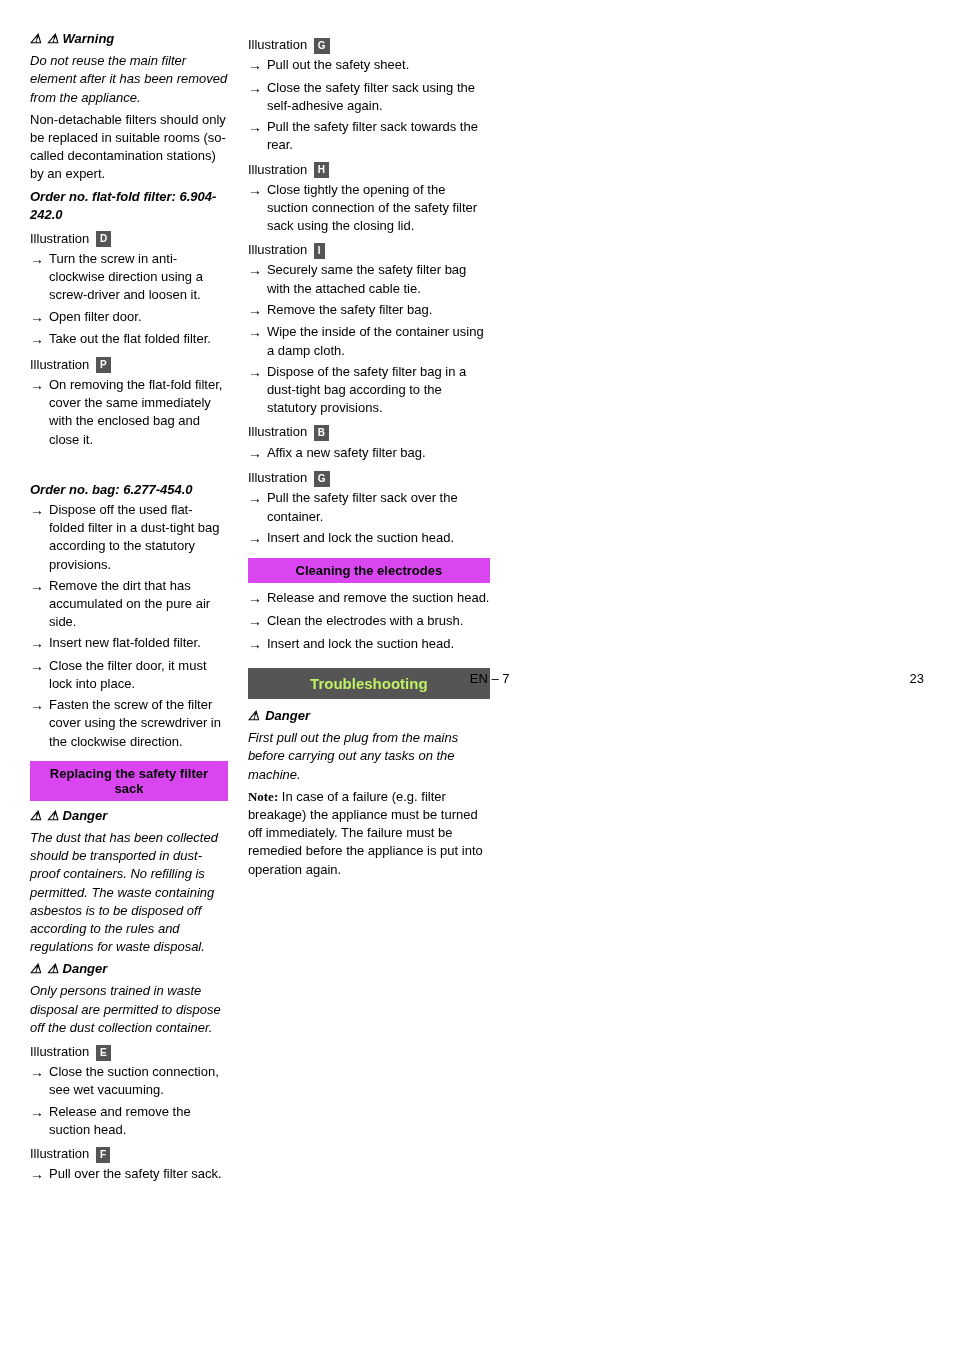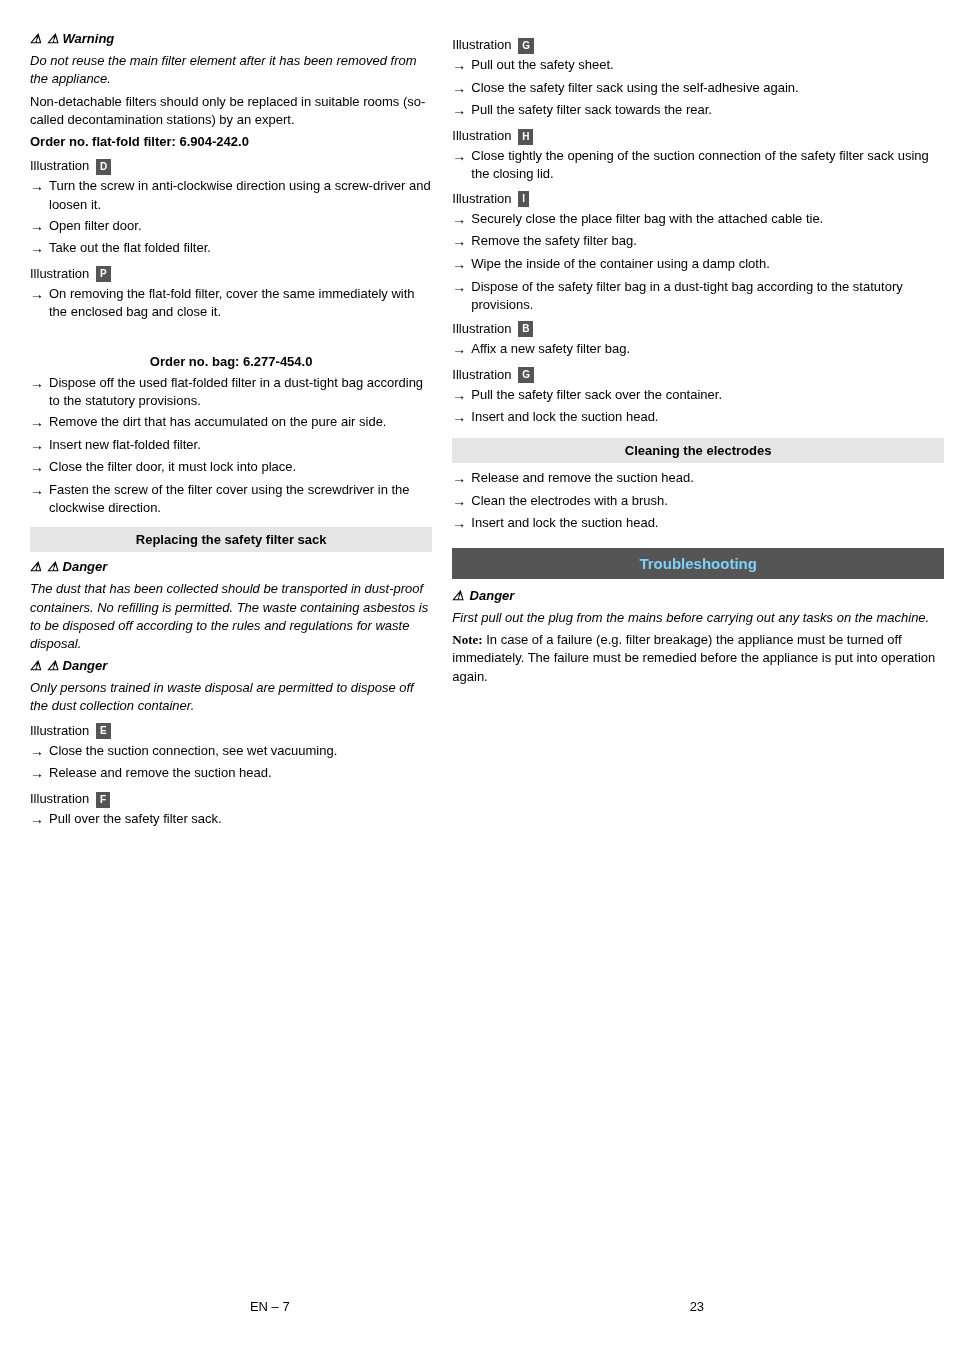--- a/index.html
+++ b/index.html
@@ -9,47 +9,47 @@
       background: #fff;
       color: #000;
       width: 954px;
       min-height: 1354px;
     }
     .page {
       width: 954px;
       min-height: 1354px;
       padding: 30px 30px 40px 30px;
       display: flex;
-      flex-direction: column;
+      flex-direction: row;
     }
     .two-col {
       display: flex;
       flex-direction: row;
       gap: 20px;
       flex: 1;
     }
     .left-col {
       width: 45%;
       flex-shrink: 0;
     }
     .right-col {
       width: 55%;
       flex-shrink: 0;
     }
     .section-heading {
-      background: #e5e5e5;
+      background: #d946ef;
       text-align: center;
       font-weight: bold;
       font-size: 13px;
       padding: 5px 10px;
       margin: 10px 0 6px 0;
     }
     .section-heading-dark {
       background: #555;
-      color: #7dd3fc;
+      color: #bef264;
       text-align: center;
       font-weight: bold;
       font-size: 15px;
       padding: 7px 18px;
       margin: 14px 0 8px 0;
     }
     .warning-title {
       font-style: italic;
       font-weight: bold;
       font-size: 13px;
@@ -95,20 +95,21 @@
     }
     .arrow {
       flex-shrink: 0;
       margin-right: 5px;
       font-size: 14px;
       line-height: 1.4;
     }
     .order-no {
       font-weight: bold;
       margin: 4px 0 2px 0;
+      font-style: italic;
     }
     .footer {
       display: flex;
       justify-content: center;
       align-items: center;
       margin-top: 12px;
       font-size: 13px;
       gap: 400px;
     }
   </style>
@@ -152,21 +153,21 @@
         <span>Illustration</span>
         <span class="illus-icon">P</span>
       </p>
       <ul class="bullet-list">
         <li>
             <span class="arrow">→</span>
             <span>On removing the flat-fold filter, cover the same immediately with the enclosed bag and close it.</span>
           </li>
       </ul>
 
-      <p class="order-no" style="text-align:center;margin-top:32px;">Order no. bag: 6.277-454.0</p>
+      <p class="order-no" style="margin-top:32px;">Order no. bag: 6.277-454.0</p>
 
       <ul class="bullet-list">
         <li>
             <span class="arrow">→</span>
             <span>Dispose off the used flat-folded filter in a dust-tight bag according to the statutory provisions.</span>
           </li>
         <li>
             <span class="arrow">→</span>
             <span>Remove the dirt that has accumulated on the pure air side.</span>
           </li>
@@ -258,21 +259,21 @@
           </li>
       </ul>
 
       <p class="illustration-label">
         <span>Illustration</span>
         <span class="illus-icon">I</span>
       </p>
       <ul class="bullet-list">
         <li>
             <span class="arrow">→</span>
-            <span>Securely close the place filter bag with the attached cable tie.</span>
+            <span>Securely same the safety filter bag with the attached cable tie.</span>
           </li>
         <li>
             <span class="arrow">→</span>
             <span>Remove the safety filter bag.</span>
           </li>
         <li>
             <span class="arrow">→</span>
             <span>Wipe the inside of the container using a damp cloth.</span>
           </li>
         <li>

